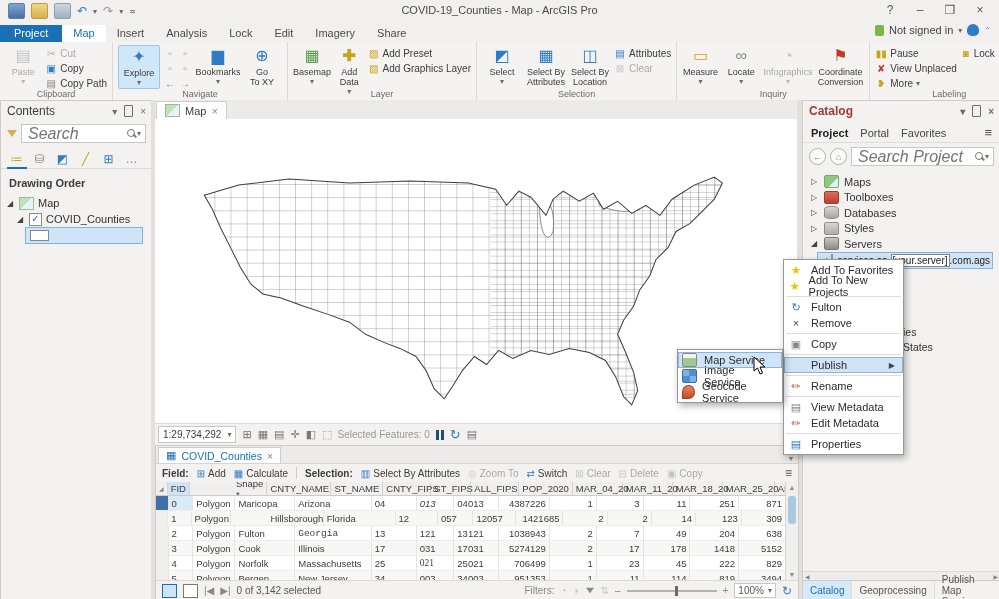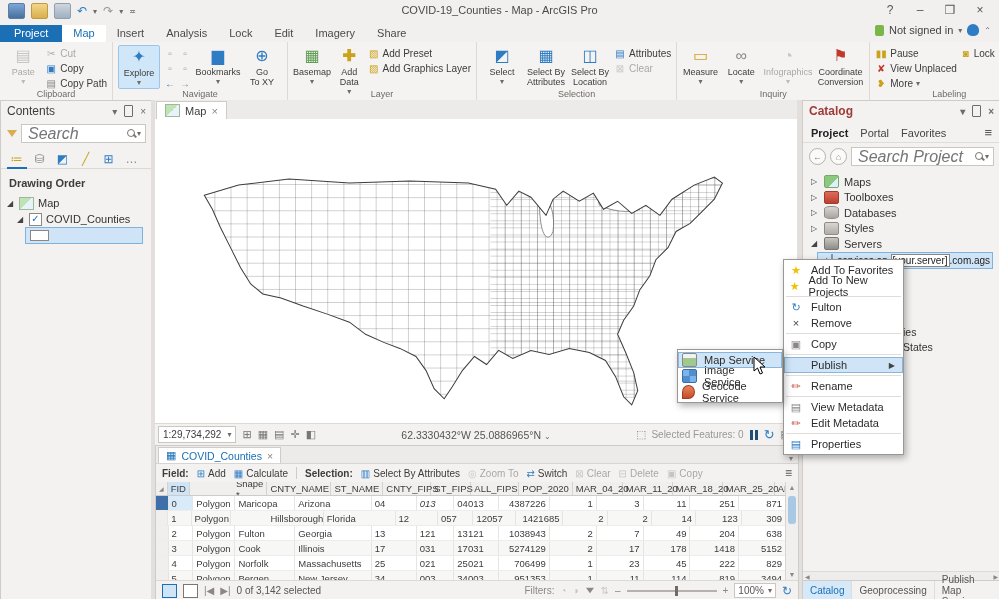--- a/index.html
+++ b/index.html
@@ -438,23 +438,20 @@
   <div id="mapstatus">
     <div class="scalebox">
       <span>1:29,734,292</span>
         <span class="caret">▾</span>
     </div>
     <span class="msico">⊞</span>
     <span class="msico">▦</span>
     <span class="msico">▤</span>
     <span class="msico">✛</span>
     <span class="msico">◧</span>
-    <div class="coords">
-      <span>62.3330432°W 25.0886965°N</span> <span class="caret">⌄</span>
-    </div>
     <div class="sel-feat">
       <span class="msico">⬚</span>
       <span>Selected Features: 0</span>
     </div>
     <span class="pausebars">
         <i></i>
         <i></i>
       </span>
     <span class="blue" style="font-size:13px;">↻</span>
     <span class="msico">▤</span>
@@ -558,21 +555,21 @@
         <div class="cell r-num" style="width: 50px; justify-content: flex-end;">2</div>
         <div class="cell r-num" style="width: 50px; justify-content: flex-end;">14</div>
         <div class="cell r-num" style="width: 52px; justify-content: flex-end;">123</div>
         <div class="cell r-num" style="width: 50px; justify-content: flex-end;">309</div>
       </div>
       <div class="gr">
         <div class="cell rowhdr" style="width: 13px;"></div>
         <div class="cell" style="width: 26px;">2</div>
         <div class="cell" style="width: 45px;">Polygon</div>
         <div class="cell" style="width: 64px;">Fulton</div>
-        <div class="cell" style="width: 82px;">Georgia</div>
+        <div class="cell" style="width: 82px; font-family: Liberation Mono, monospace;">Georgia</div>
         <div class="cell" style="width: 48px;">13</div>
         <div class="cell" style="width: 40px;">121</div>
         <div class="cell" style="width: 48px;">13121</div>
         <div class="cell r-num" style="width: 54px; justify-content: flex-end;">1038943</div>
         <div class="cell r-num" style="width: 50px; justify-content: flex-end;">2</div>
         <div class="cell r-num" style="width: 50px; justify-content: flex-end;">7</div>
         <div class="cell r-num" style="width: 50px; justify-content: flex-end;">49</div>
         <div class="cell r-num" style="width: 52px; justify-content: flex-end;">204</div>
         <div class="cell r-num" style="width: 50px; justify-content: flex-end;">638</div>
       </div>
@@ -592,21 +589,21 @@
         <div class="cell r-num" style="width: 52px; justify-content: flex-end;">1418</div>
         <div class="cell r-num" style="width: 50px; justify-content: flex-end;">5152</div>
       </div>
       <div class="gr">
         <div class="cell rowhdr" style="width: 13px;"></div>
         <div class="cell" style="width: 26px;">4</div>
         <div class="cell" style="width: 45px;">Polygon</div>
         <div class="cell" style="width: 64px;">Norfolk</div>
         <div class="cell" style="width: 82px;">Massachusetts</div>
         <div class="cell" style="width: 48px;">25</div>
-        <div class="cell" style="width: 40px;">021</div>
+        <div class="cell" style="width: 40px; font-family: Liberation Serif, serif;">021</div>
         <div class="cell" style="width: 48px;">25021</div>
         <div class="cell r-num" style="width: 54px; justify-content: flex-end;">706499</div>
         <div class="cell r-num" style="width: 50px; justify-content: flex-end;">1</div>
         <div class="cell r-num" style="width: 50px; justify-content: flex-end;">23</div>
         <div class="cell r-num" style="width: 50px; justify-content: flex-end;">45</div>
         <div class="cell r-num" style="width: 52px; justify-content: flex-end;">222</div>
         <div class="cell r-num" style="width: 50px; justify-content: flex-end;">829</div>
       </div>
       <div class="gr">
         <div class="cell rowhdr" style="width: 13px;"></div>

